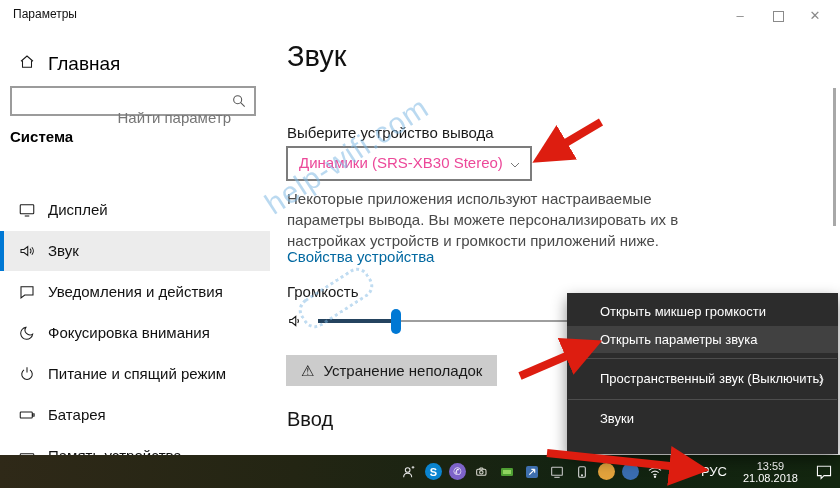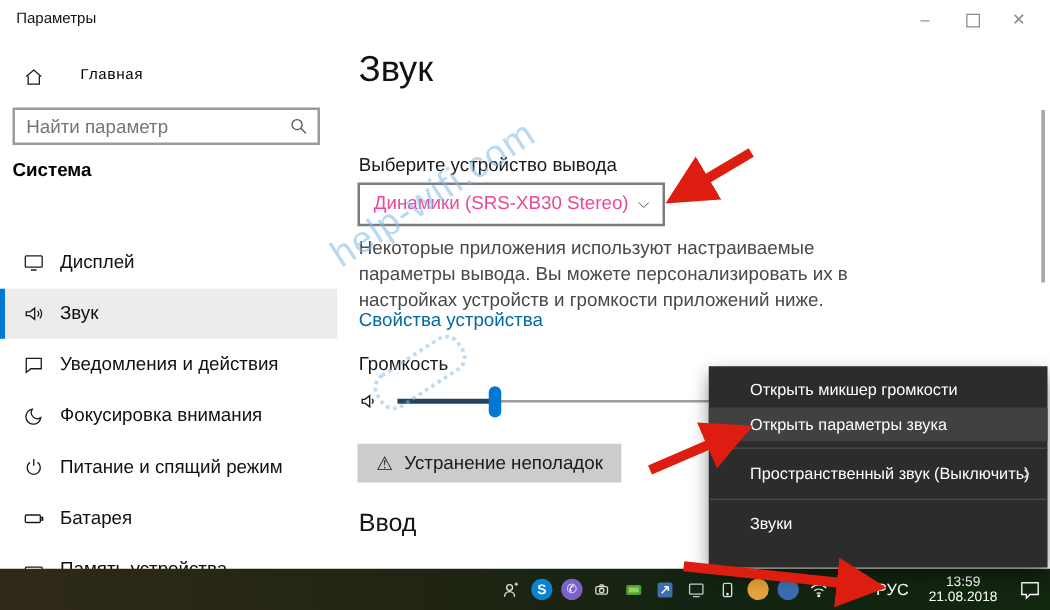--- a/index.html
+++ b/index.html
@@ -13,25 +13,25 @@
   .titlebar .apptitle{position:absolute;left:13px;top:7px;font-size:12px;color:#111;}
   .winbtn{position:absolute;top:6px;width:26px;height:20px;text-align:center;color:#8a8a8a;font-size:13px;line-height:20px;cursor:default;}
   .winbtn.min{left:727px;}
   .winbtn.max{left:765px;}
   .winbtn.close{left:802px;}
   .maxglyph{display:inline-block;width:9px;height:9px;border:1px solid #8a8a8a;margin-top:5px;}
 
   
   .sidebar{position:absolute;left:0;top:32px;width:270px;height:423px;background:#fff;}
   .home-row{position:absolute;left:0;top:14px;width:270px;height:32px;}
-  .home-row .lbl{position:absolute;left:64px;top:7px;font-size:12px;font-family:Liberation Mono, monospace;}
+  .home-row .lbl{position:absolute;left:48px;top:7px;font-size:19px;}
   .side-icon{position:absolute;left:18px;top:50%;transform:translateY(-50%);width:18px;height:18px;}
   .side-icon svg{width:18px;height:18px;stroke:#1a1a1a;fill:none;stroke-width:1.4;}
   .searchbox{position:absolute;left:10px;top:54px;width:242px;height:26px;border:2px solid #9b9b9b;background:#fff;}
-  .searchbox input{position:absolute;left:0;top:0;width:210px;height:100%;border:none;outline:none;padding:0 0 0 9px;font-size:15px;color:#333;font-family:inherit;background:transparent;}
+  .searchbox input{position:absolute;left:0;top:0;width:210px;height:100%;border:none;outline:none;padding:16px 0 0 9px;font-size:15px;color:#333;font-family:inherit;background:transparent;text-align:right;}
   .searchbox input::placeholder{color:#767676;}
   .search-ic{position:absolute;right:7px;top:5px;width:16px;height:16px;}
   .search-ic svg{width:16px;height:16px;stroke:#555;fill:none;stroke-width:1.6;}
   .section-h{position:absolute;left:10px;top:96px;font-size:15px;font-weight:bold;}
   .nav-item{position:absolute;left:0;width:270px;height:40px;cursor:pointer;}
   .nav-item .lbl{position:absolute;left:48px;top:0;font-size:15px;line-height:40px;color:#111;white-space:nowrap;}
   .nav-item.selected{background:#ececec;}
   .nav-item.selected .accent{position:absolute;left:0;top:0;width:4px;height:40px;background:#0078d4;}
 
   

